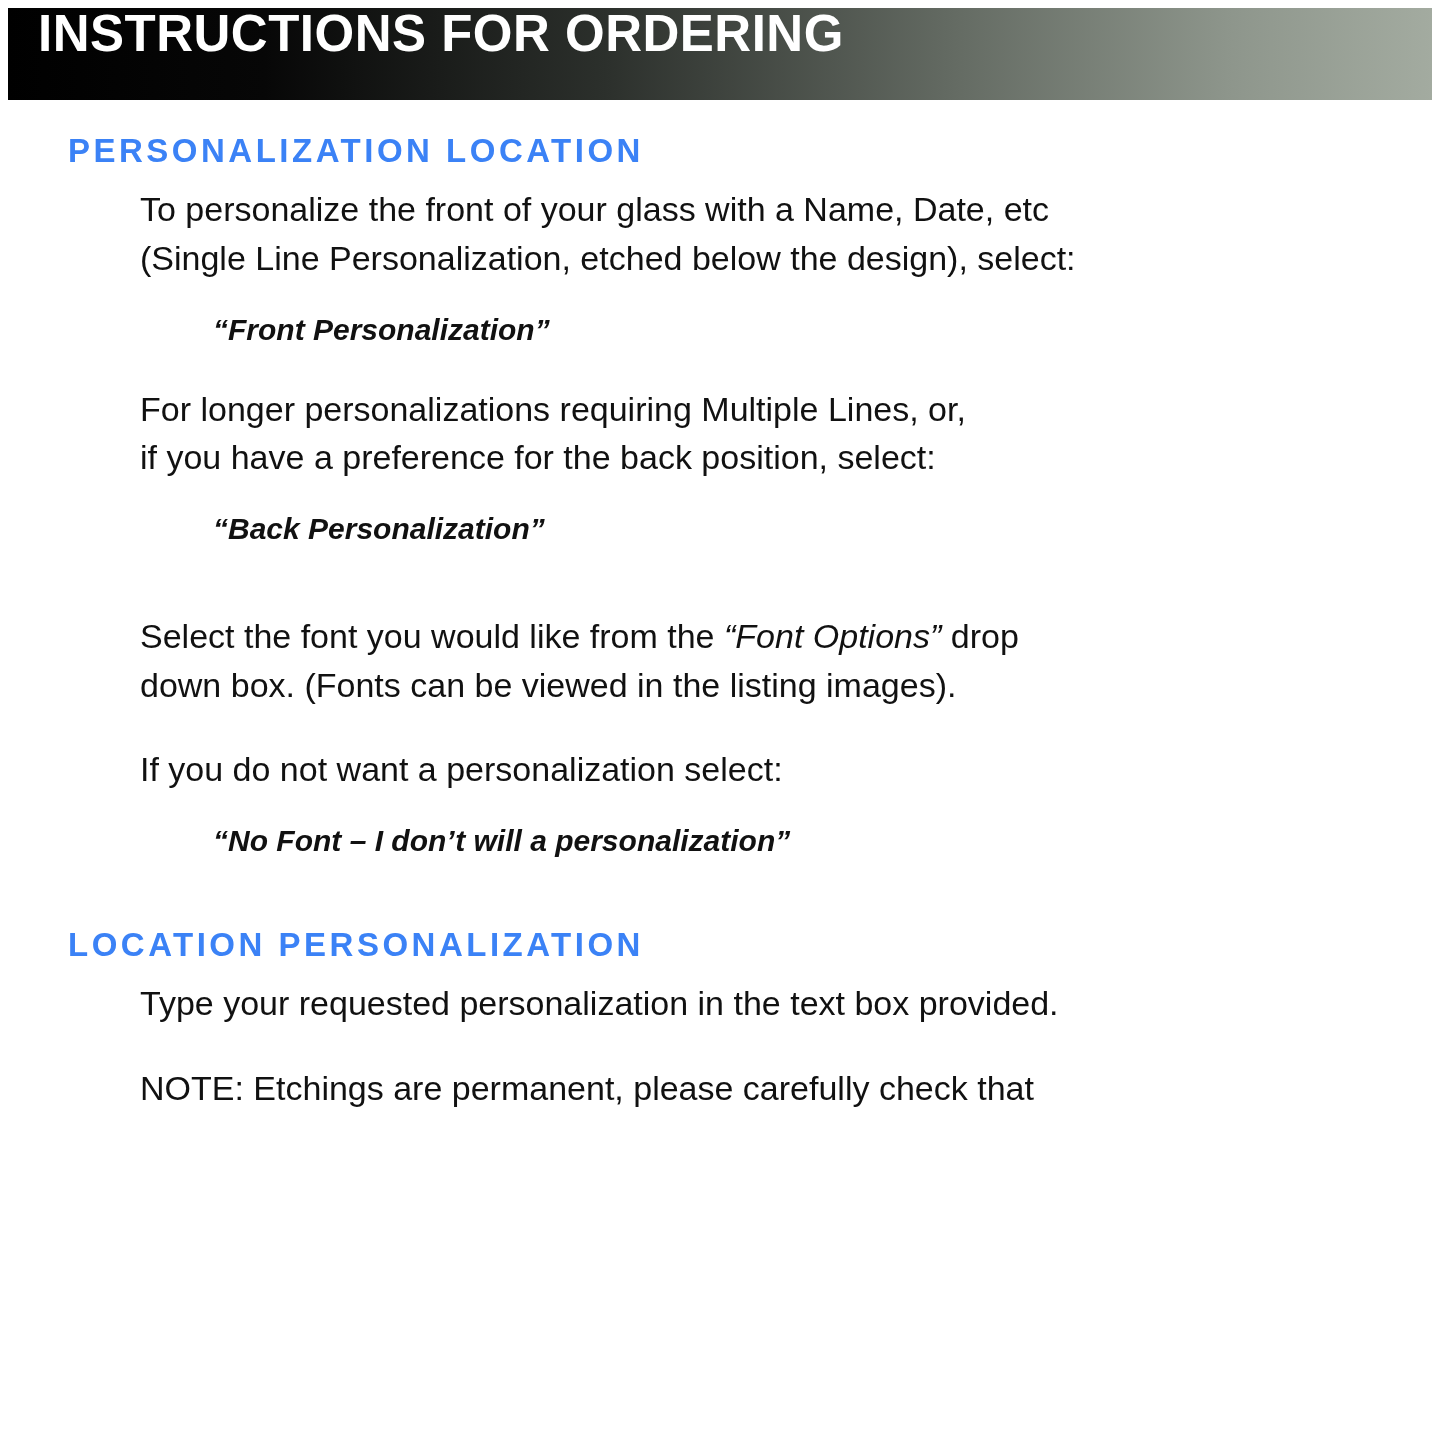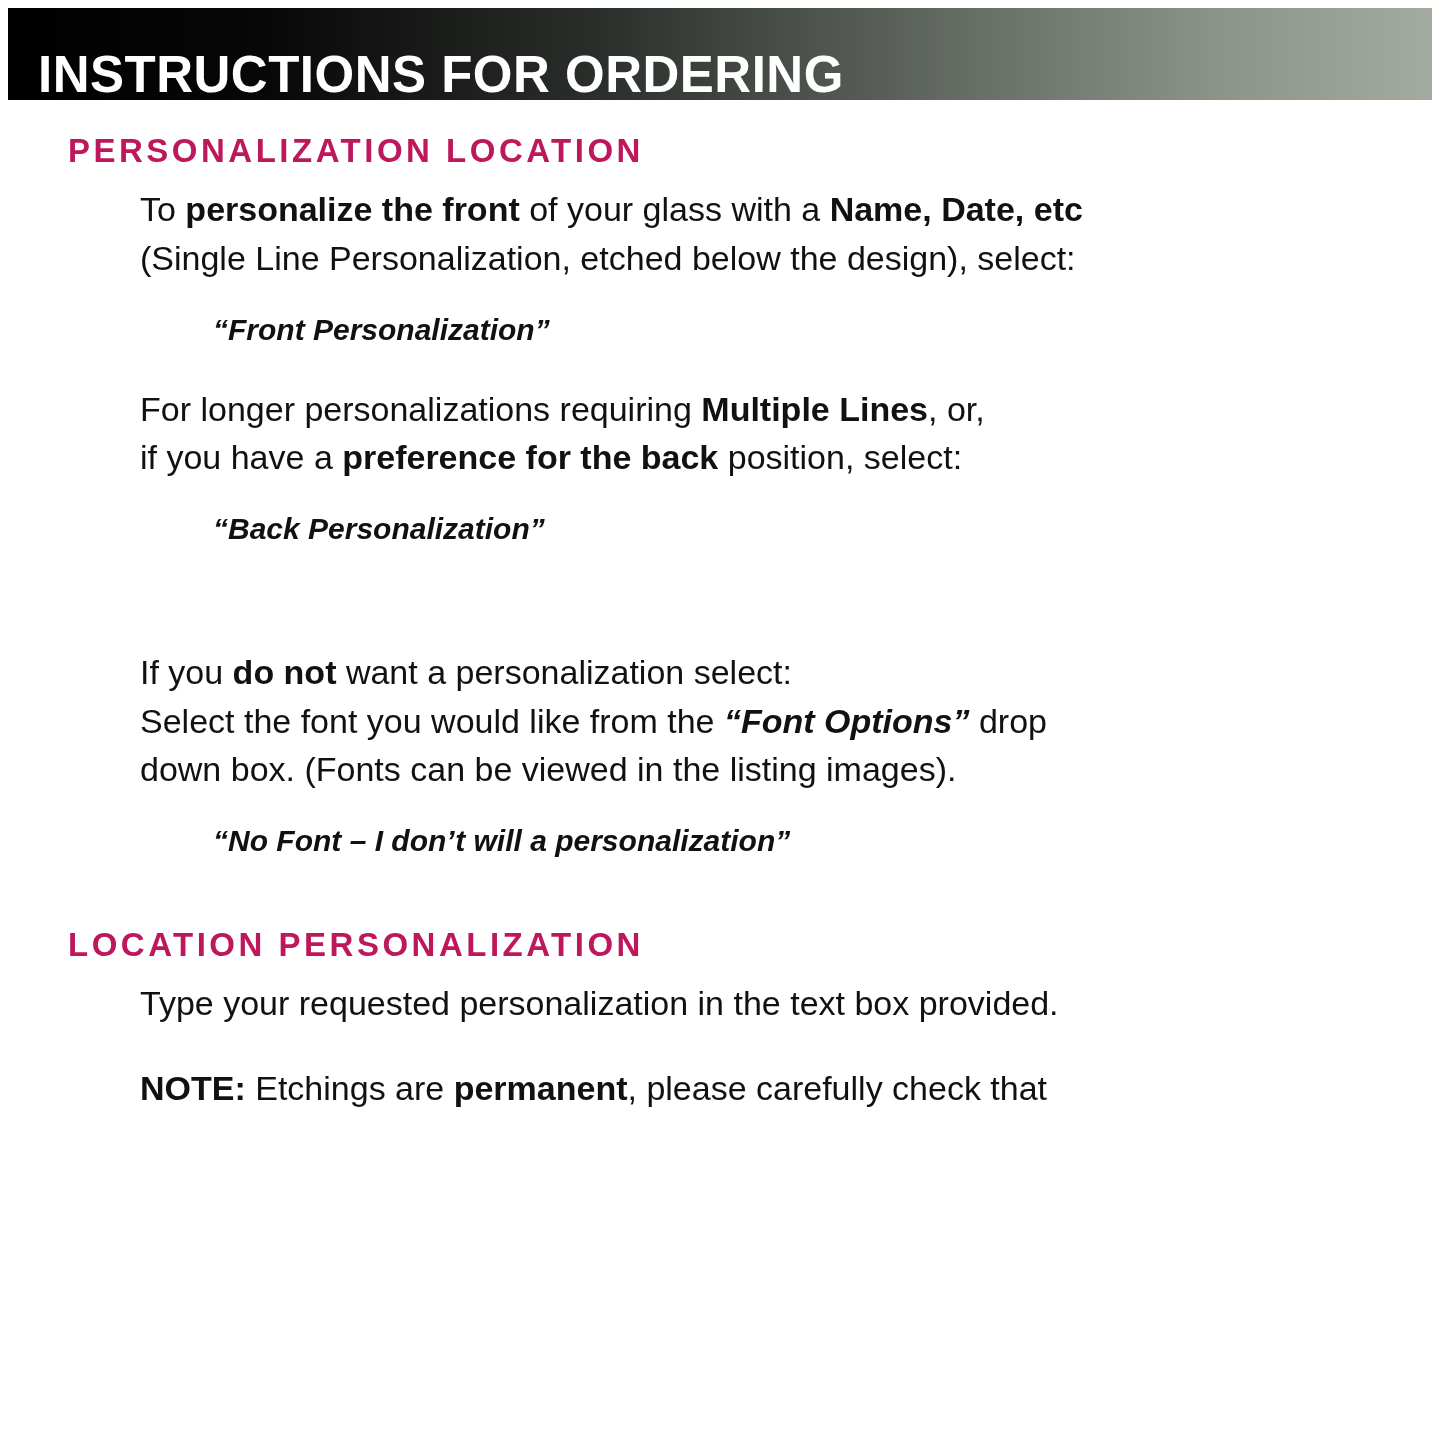--- a/index.html
+++ b/index.html
@@ -25,21 +25,21 @@
 
   
   .header-banner {
     position: absolute;
     top: 8px;
     left: 8px;
     width: 1424px;
     height: 92px;
     background: linear-gradient(to right, #000000 0%, #070707 18%, #2c302c 42%, #636a62 66%, #8e968c 86%, #a3aba0 100%);
     display: flex;
-    align-items: flex-end;
+    align-items: flex-start;
   }
   .header-title {
     color: #ffffff;
     font-size: 51px;
     font-weight: bold;
     letter-spacing: 0.5px;
     padding-left: 30px;
     line-height: 1;
     white-space: nowrap;
   }
@@ -50,21 +50,21 @@
     top: 130px;
     left: 0;
     width: 1440px;
   }
 
   .section {
     margin-bottom: 6px;
   }
 
   .section-heading {
-    color: #be185d;
+    color: #3b82f6;
     font-size: 33px;
     font-weight: bold;
     letter-spacing: 3.5px;
     margin: 0 0 14px 68px;
     line-height: 1.25;
   }
 
   .para {
     font-size: 34px;
     line-height: 1.42;
@@ -81,21 +81,21 @@
     font-size: 30px;
     font-weight: bold;
     font-style: italic;
     margin: 28px 0 0 213px;
     color: #111111;
     line-height: 1.3;
   }
 
   .spacer-lg { height: 58px; }
 
-  b { font-weight: bold; }
+  b { font-weight: normal; }
 </style>
 </head>
 <body>
 
 <div class="page">
 
   <div class="header-banner">
     <div class="header-title">INSTRUCTIONS FOR ORDERING</div>
   </div>
 
@@ -116,27 +116,27 @@
         <span>if you have a </span><b>preference for the back</b><span> position, select:</span>
       </p>
 
       <div class="quote">“Back Personalization”</div>
     </div>
 
     <div class="spacer-lg"></div>
 
     <div class="section">
 
-      <p class="para gap-top">
-        <span>If you </span><b>do not</b><span> want a personalization select:</span>
-      </p>
-
       <p class="para">
         <span>Select the font you would like from the </span><b style="font-style:italic">“Font Options”</b><span> drop</span><br>
         <span>down box. (Fonts can be viewed in the listing images).</span>
+      </p>
+
+      <p class="para gap-top">
+        <span>If you </span><b>do not</b><span> want a personalization select:</span>
       </p>
 
       <div class="quote">“No Font – I don’t will a personalization”</div>
     </div>
 
     <div class="spacer-lg"></div>
 
     <div class="section">
       <div class="section-heading">LOCATION PERSONALIZATION</div>
 

